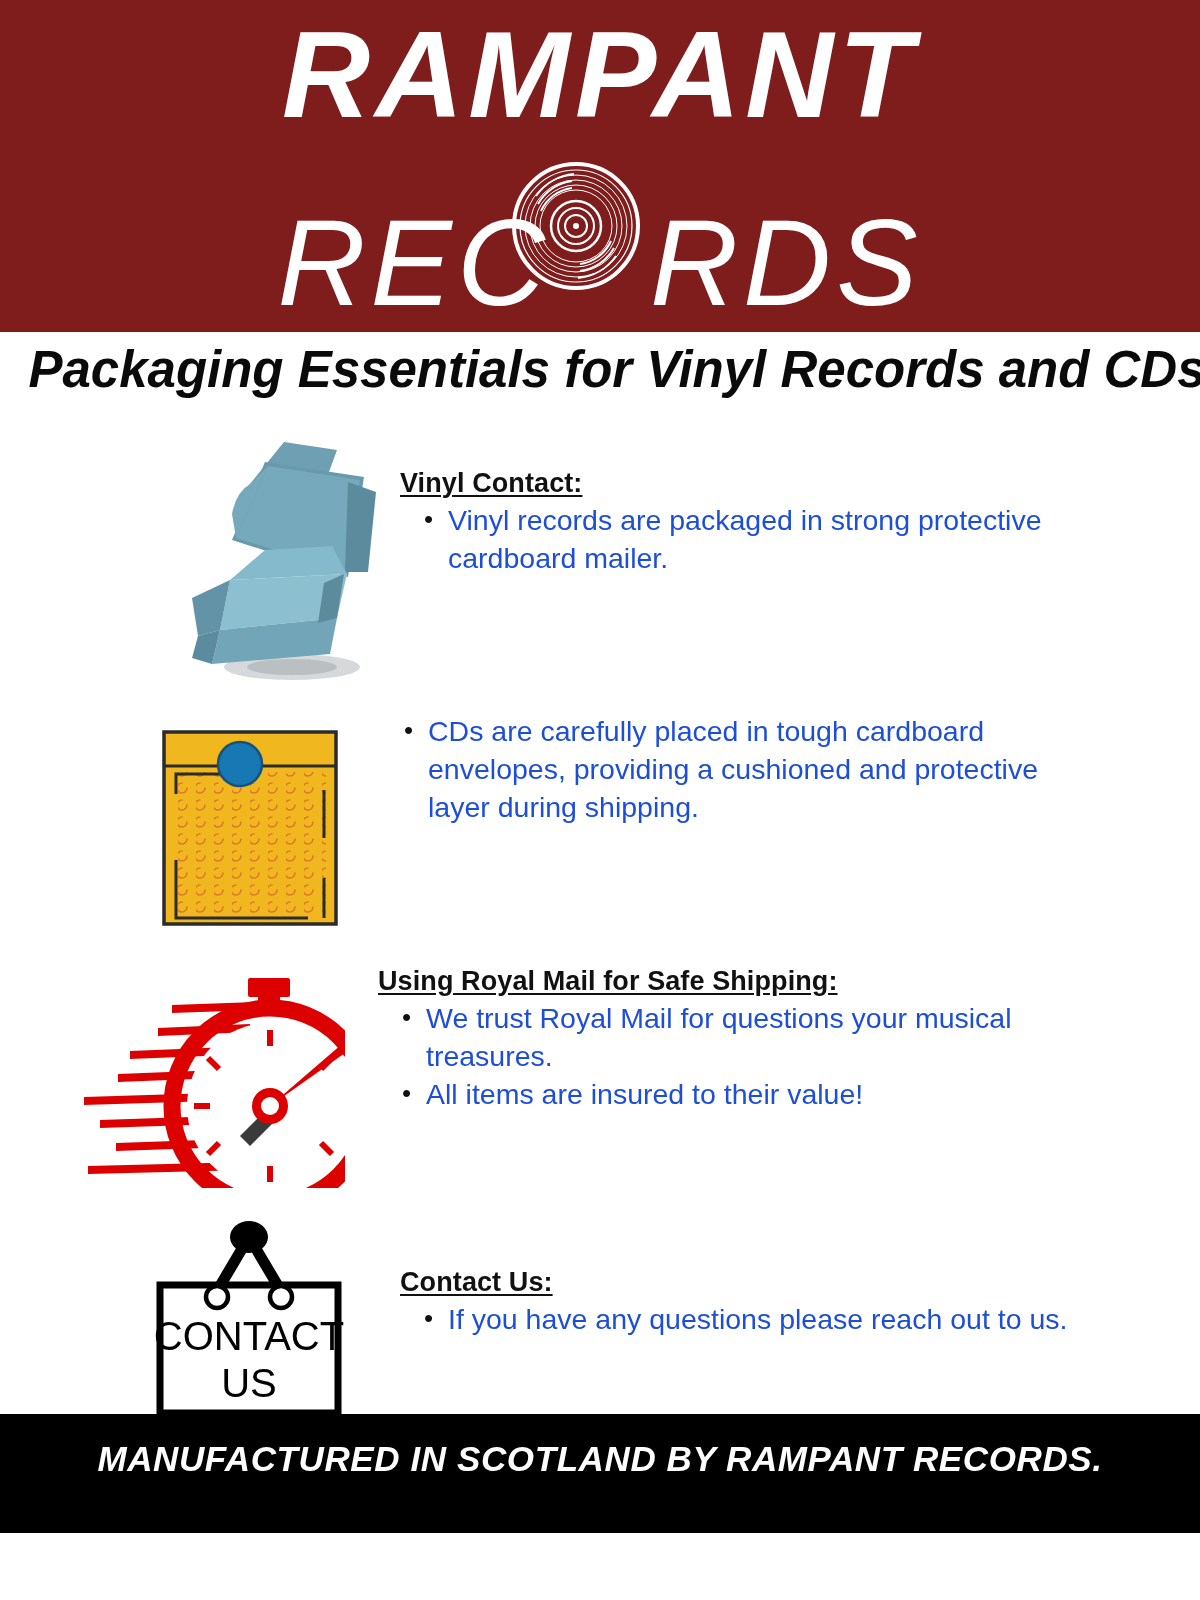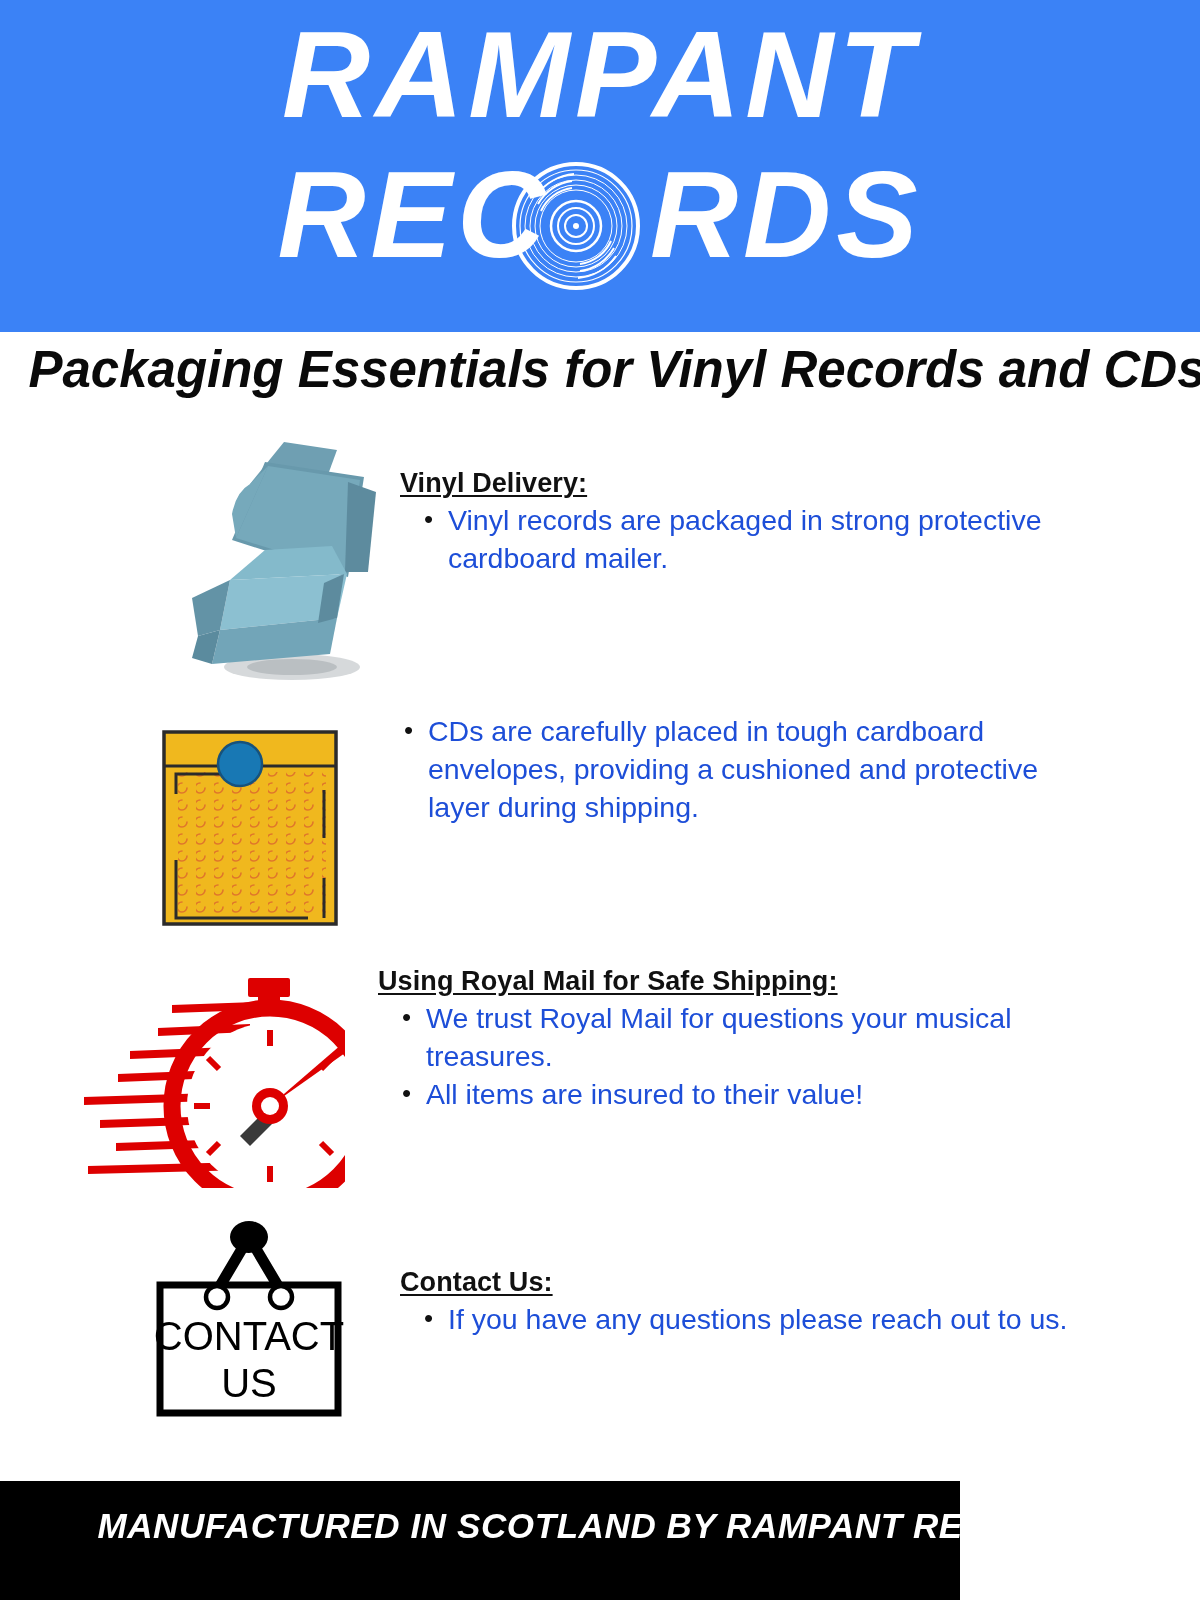--- a/index.html
+++ b/index.html
@@ -15,21 +15,21 @@
     font-family: "Liberation Sans", sans-serif;
     color: #000000;
   }
 
   
   .header-band {
     position: absolute;
     left: 0; top: 0;
     width: 1200px;
     height: 332px;
-    background: #3b82f6;
+    background: #7f1d1d;
     overflow: hidden;
   }
   .logo-line1 {
     position: absolute;
     left: 0; top: 8px;
     width: 1200px;
     text-align: center;
     color: #ffffff;
     font-family: "Liberation Sans Narrow", "Liberation Sans", sans-serif;
     font-weight: bold;
@@ -44,26 +44,27 @@
     left: 0; top: 148px;
     width: 1200px;
     height: 150px;
     text-align: center;
   }
   .logo-line2 {
     position: relative;
     display: inline-block;
     color: #ffffff;
     font-family: "Liberation Sans Narrow", "Liberation Sans", sans-serif;
-    font-weight: bold;
+    font-weight: normal;
     font-style: italic;
     font-size: 122px;
     letter-spacing: 5px;
     line-height: 1.1;
     white-space: nowrap;
+    margin-top: 48px;
   }
   .vinyl-disc {
     position: absolute;
     left: 512px;
     top: 162px;
     width: 128px;
     height: 128px;
     pointer-events: none;
   }
 
@@ -140,22 +141,22 @@
   #art-contact  { left: 142px; top: 10px; width: 215px; height: 205px; }
 
   #txt-vinyl   { left: 400px; top: 48px; }
   #txt-cds     { left: 380px; top: 12px; }
   #txt-royal   { left: 378px; top: 16px; }
   #txt-contact { left: 400px; top: 62px; }
 
   
   .footer-band {
     position: absolute;
-    left: 0; top: 1481px;
-    width: 960px;
+    left: 0; top: 1414px;
+    width: 1200px;
     height: 119px;
     background: #000000;
   }
   .footer-text {
     position: absolute;
     left: 0; top: 25px;
     width: 1200px;
     text-align: center;
     color: #ffffff;
     font-family: "Liberation Sans Narrow", "Liberation Sans", sans-serif;
@@ -221,21 +222,21 @@
     <path d="M66 214 L88 208 L80 242 L60 236 Z" fill="#5b8b9e"></path>
 
     <path d="M205 196 L212 152 L192 161 L186 201 Z" fill="#5d8b9e"></path>
 
     <path d="M98 158 L133 128 L200 124 L215 152 Z" fill="#84bacb"></path>
 
     <path d="M118 62 Q104 70 100 92 L104 116 L136 44 Z" fill="#76a9bb"></path>
   </svg>
 
   <div class="sec-text" id="txt-vinyl">
-    <div class="sec-head">Vinyl Delivery:</div>
+    <div class="sec-head">Vinyl Contact:</div>
     <ul class="bullets">
       <li>Vinyl records are packaged in strong protective cardboard mailer.</li>
     </ul>
   </div>
 </div>
 
 <div class="section" id="sec-cds">
 
   <svg class="sec-art" id="art-envelope" viewBox="0 0 180 200">
     <defs>

